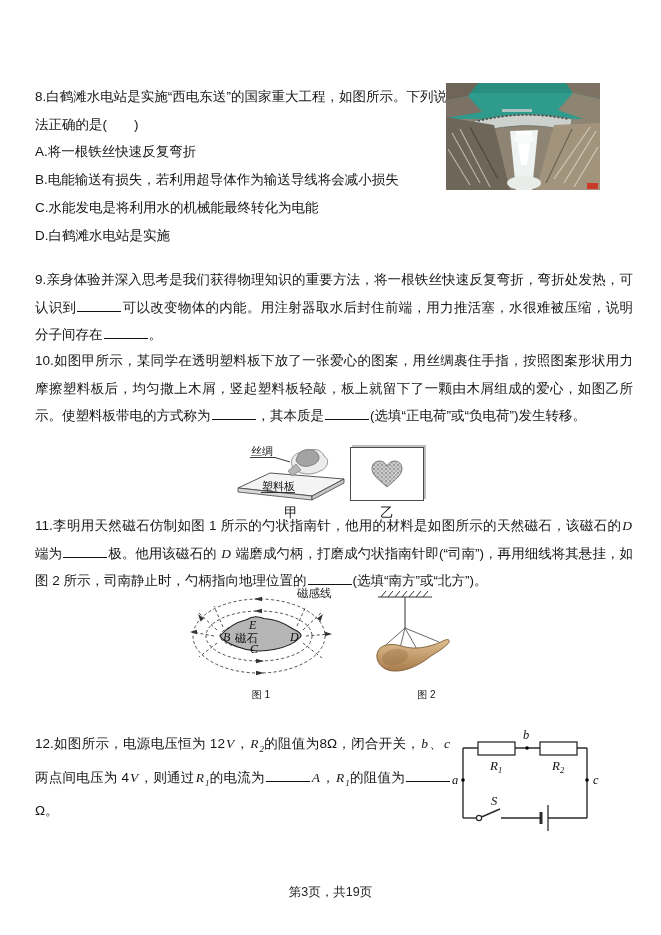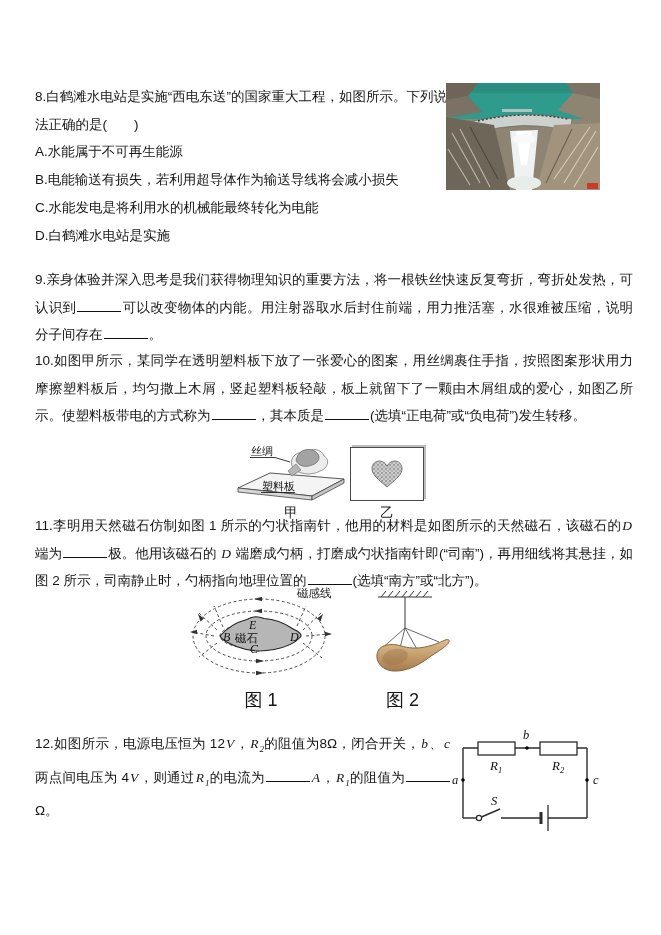--- a/index.html
+++ b/index.html
@@ -20,35 +20,35 @@
   .photo{position:absolute;left:446px;top:83px;width:154px;height:107px;}
   .figq10{position:absolute;left:232px;top:416px;width:222px;height:84px;margin-top:28px;}
   .figq10 .jia-svg{position:absolute;left:0;top:0;}
   .yi-box{position:absolute;left:118px;top:3px;width:72px;height:52px;border:1px solid #4a4a4a;box-shadow:2px -2px 0 #bdbdbd;}
   .cap{position:absolute;top:60px;text-align:center;font-size:13.5px;}
   .cap-jia{left:0;width:118px;}
   .cap-yi{left:118px;width:74px;}
   .figq11{position:absolute;left:187px;top:585px;width:272px;height:122px;}
   .fig1-svg{position:absolute;left:0;top:0;}
   .fig2-svg{position:absolute;left:183px;top:5px;}
-  .capf{position:absolute;top:103px;text-align:center;font-size:18px;}
+  .capf{position:absolute;top:103px;text-align:center;font-size:10px;}
   .cap-f1{left:0;width:148px;}
-  .cap-f2{left:173px;width:85px;}
+  .cap-f2{left:197px;width:85px;}
   .circuit{position:absolute;left:450px;top:725px;width:155px;height:125px;}
   svg text.cn{font-family:"Liberation Sans","DejaVu Sans",sans-serif;}
   svg text.it{font-family:"Liberation Serif","DejaVu Serif",serif;font-style:italic;}
 </style>
 </head>
 <body>
 
 <div class="page">
 
   <div class="tblock q8">
     <div>8.白鹤滩水电站是实施“西电东送”的国家重大工程，如图所示。下列说法正确的是(　　)</div>
-    <div class="opt">A.水能属于不可再生能源</div>
+    <div class="opt">A.将一根铁丝快速反复弯折</div>
     <div class="opt">B.电能输送有损失，若利用超导体作为输送导线将会减小损失</div>
     <div class="opt">C.水能发电是将利用水的机械能最终转化为电能</div>
     <div class="opt">D.白鹤滩水电站是实施</div>
   </div>
 
   <svg class="photo" viewBox="0 0 154 107" preserveAspectRatio="none">
     <rect x="0" y="0" width="154" height="107" fill="#8d8474"></rect>
     <rect x="0" y="0" width="154" height="36" fill="#2f9b8c"></rect>
     <rect x="0" y="0" width="154" height="10" fill="#268577" opacity="0.6"></rect>
     <polygon points="0,0 32,0 22,13 0,17" fill="#6e6458"></polygon>
@@ -203,14 +203,15 @@
     <line x1="91" y1="87" x2="91" y2="99" stroke="#2b2b2b" stroke-width="3"></line>
     <line x1="98" y1="80" x2="98" y2="106" stroke="#2b2b2b" stroke-width="1.3"></line>
     <text class="it" x="73" y="14" font-size="12.5" fill="#111">b</text>
     <text class="it" x="2" y="59" font-size="12.5" fill="#111">a</text>
     <text class="it" x="143" y="59" font-size="12.5" fill="#111">c</text>
     <text class="it" x="41" y="80" font-size="12.5" fill="#111">S</text>
     <text class="it" x="40" y="45" font-size="13" fill="#111"><tspan>R</tspan><tspan dy="3" font-size="8.5">1</tspan></text>
     <text class="it" x="102" y="45" font-size="13" fill="#111"><tspan>R</tspan><tspan dy="3" font-size="8.5">2</tspan></text>
   </svg>
 
+  <div class="footer">第3页，共19页</div>
 
 </div>
 
 </body></html>

